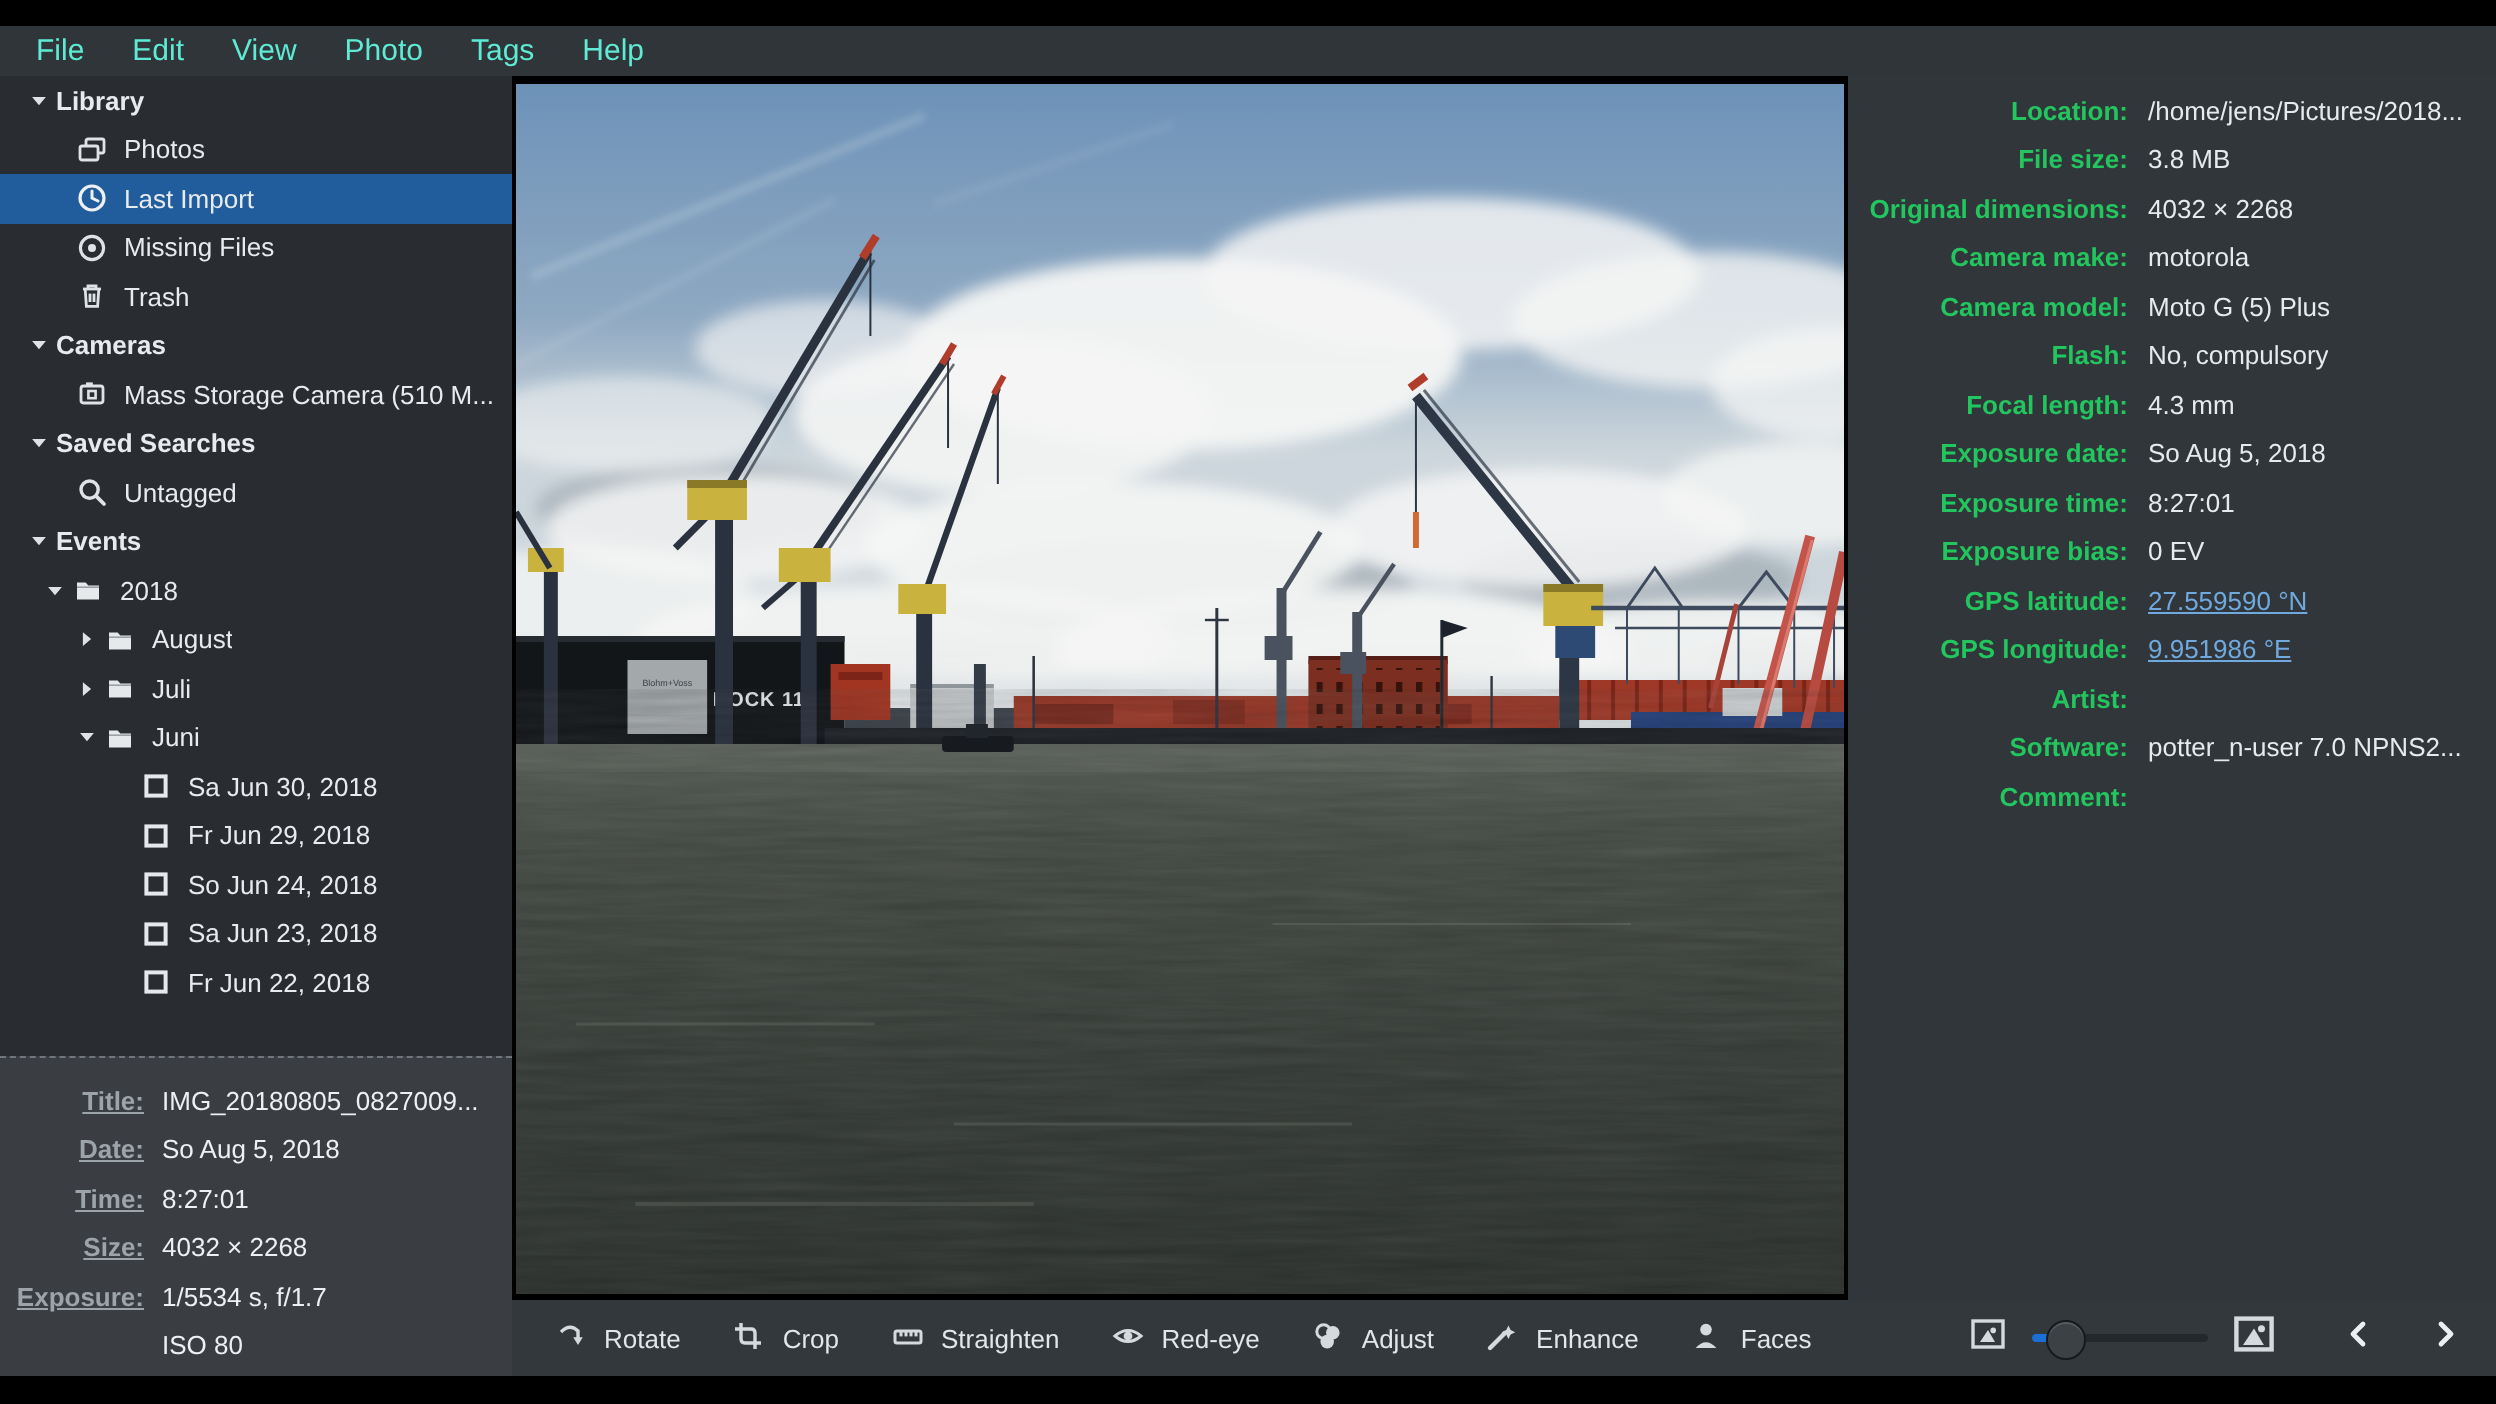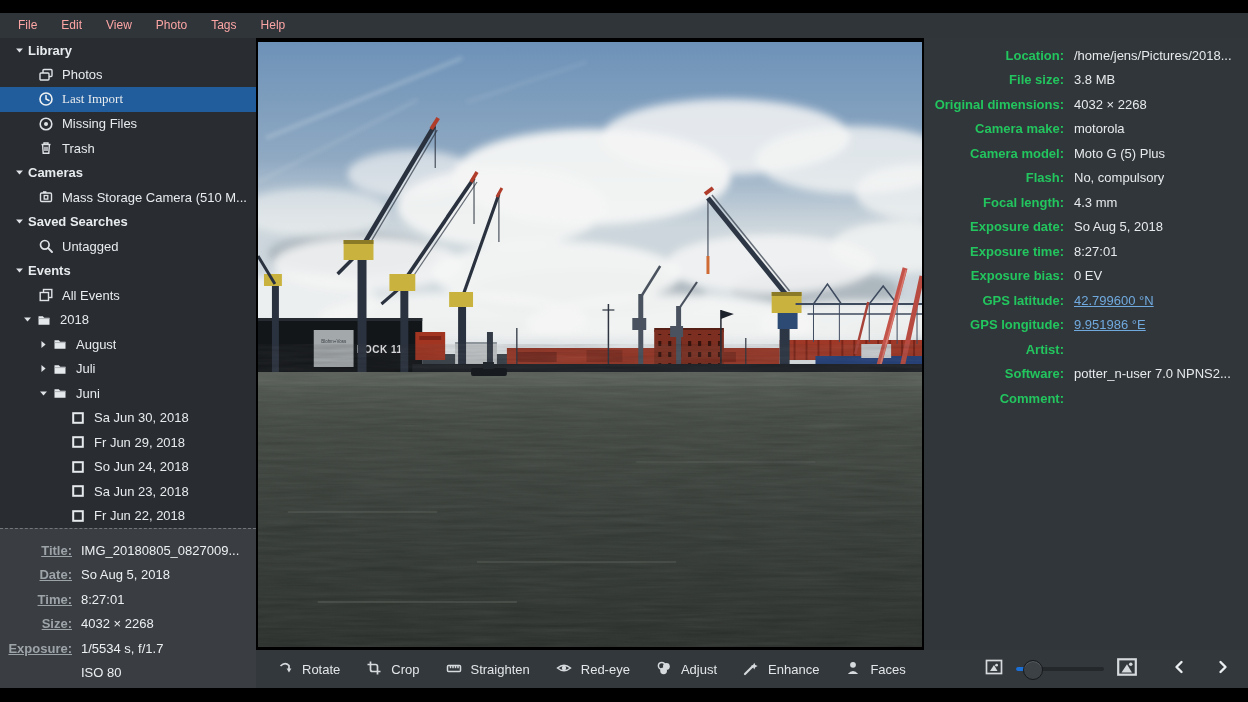--- a/index.html
+++ b/index.html
@@ -3,28 +3,28 @@
 <meta charset="utf-8">
 <style>
   html,body{margin:0;padding:0;background:#000;}
   body{width:1248px;height:702px;position:relative;overflow:hidden;
        font-family:"Liberation Sans",sans-serif;-webkit-font-smoothing:antialiased;}
   .abs{position:absolute;box-sizing:border-box;}
 
   
   #menubar{left:0;top:13px;width:1248px;height:25px;background:#303539;
            display:flex;align-items:center;padding-left:6px;}
-  .menu-item{color:#fca5a5;font-size:12px;padding:0 12px;line-height:25px;cursor:default;}
+  .menu-item{color:#5eead4;font-size:15px;padding:0 12px;line-height:25px;cursor:default;}
 
   
   #sidebar{left:0;top:38px;width:256px;height:490px;background:#292d32;overflow:hidden;}
   .tree-row{height:24.5px;display:flex;align-items:center;color:#e8ebed;font-size:13px;
             white-space:nowrap;overflow:hidden;}
   .tree-row.header{font-weight:bold;padding-left:14px;}
-  .tree-row.selected{background:#215d9c;font-family:Liberation Serif, serif;}
+  .tree-row.selected{background:#215d9c;}
   .pl-h{padding-left:6px}.pl-1{padding-left:38px}.pl-1e{padding-left:22px}
   .pl-2e{padding-left:38px}.pl-3{padding-left:70px}
   .expander{width:14px;flex:none;display:flex;align-items:center;}
   .tree-icon{width:16px;height:16px;margin-right:8px;flex:none;}
   .tree-label{overflow:hidden;text-overflow:ellipsis;}
 
   
   #info-panel{left:0;top:528px;width:256px;height:160px;background:#3a3e43;
               border-top:1px dashed #70767c;padding-top:9px;}
   .info-row{display:flex;height:24.5px;align-items:center;font-size:13px;}
@@ -153,27 +153,20 @@
 
   <div class="tree-row header pl-h">
     <span class="expander">
         <svg width="11" height="11" viewBox="0 0 16 16">
           <polygon points="3,5 13,5 8,11" fill="#dfe3e6"></polygon>
         </svg>
       </span>
     <span class="tree-label">Events</span>
   </div>
 
-  <div class="tree-row pl-1">
-    <span class="tree-icon"><svg viewBox="0 0 16 16">
-          <rect x="5.5" y="2.5" width="8.3" height="8" fill="none" stroke="#dfe3e6" stroke-width="1.4"></rect>
-          <rect x="2.2" y="5.5" width="8.3" height="8" fill="#292d32" stroke="#dfe3e6" stroke-width="1.4"></rect>
-        </svg></span>
-    <span class="tree-label">All Events</span>
-  </div>
 
   <div class="tree-row pl-1e">
     <span class="expander">
         <svg width="11" height="11" viewBox="0 0 16 16">
           <polygon points="3,5 13,5 8,11" fill="#dfe3e6"></polygon>
         </svg>
       </span>
     <span class="tree-icon"><svg viewBox="0 0 16 16">
           <path d="M2.5 4.2 H6.8 L8.2 5.8 H13.5 V12.8 H2.5 Z" fill="#e6e9eb"></path>
           <path d="M2.5 6.6 H13.5" stroke="#9aa0a5" stroke-width="0.8"></path>
@@ -503,21 +496,21 @@
   <div class="prop-row">
     <span class="prop-label">Exposure time:</span>
     <span class="prop-value">8:27:01</span>
   </div>
   <div class="prop-row">
     <span class="prop-label">Exposure bias:</span>
     <span class="prop-value">0 EV</span>
   </div>
   <div class="prop-row">
     <span class="prop-label">GPS latitude:</span>
-    <a class="prop-value prop-link">42.799600 °N</a>
+    <a class="prop-value prop-link">27.559590 °N</a>
   </div>
   <div class="prop-row">
     <span class="prop-label">GPS longitude:</span>
     <a class="prop-value prop-link">9.951986 °E</a>
   </div>
   <div class="prop-row">
     <span class="prop-label">Artist:</span>
     <span class="prop-value"></span>
   </div>
   <div class="prop-row">

